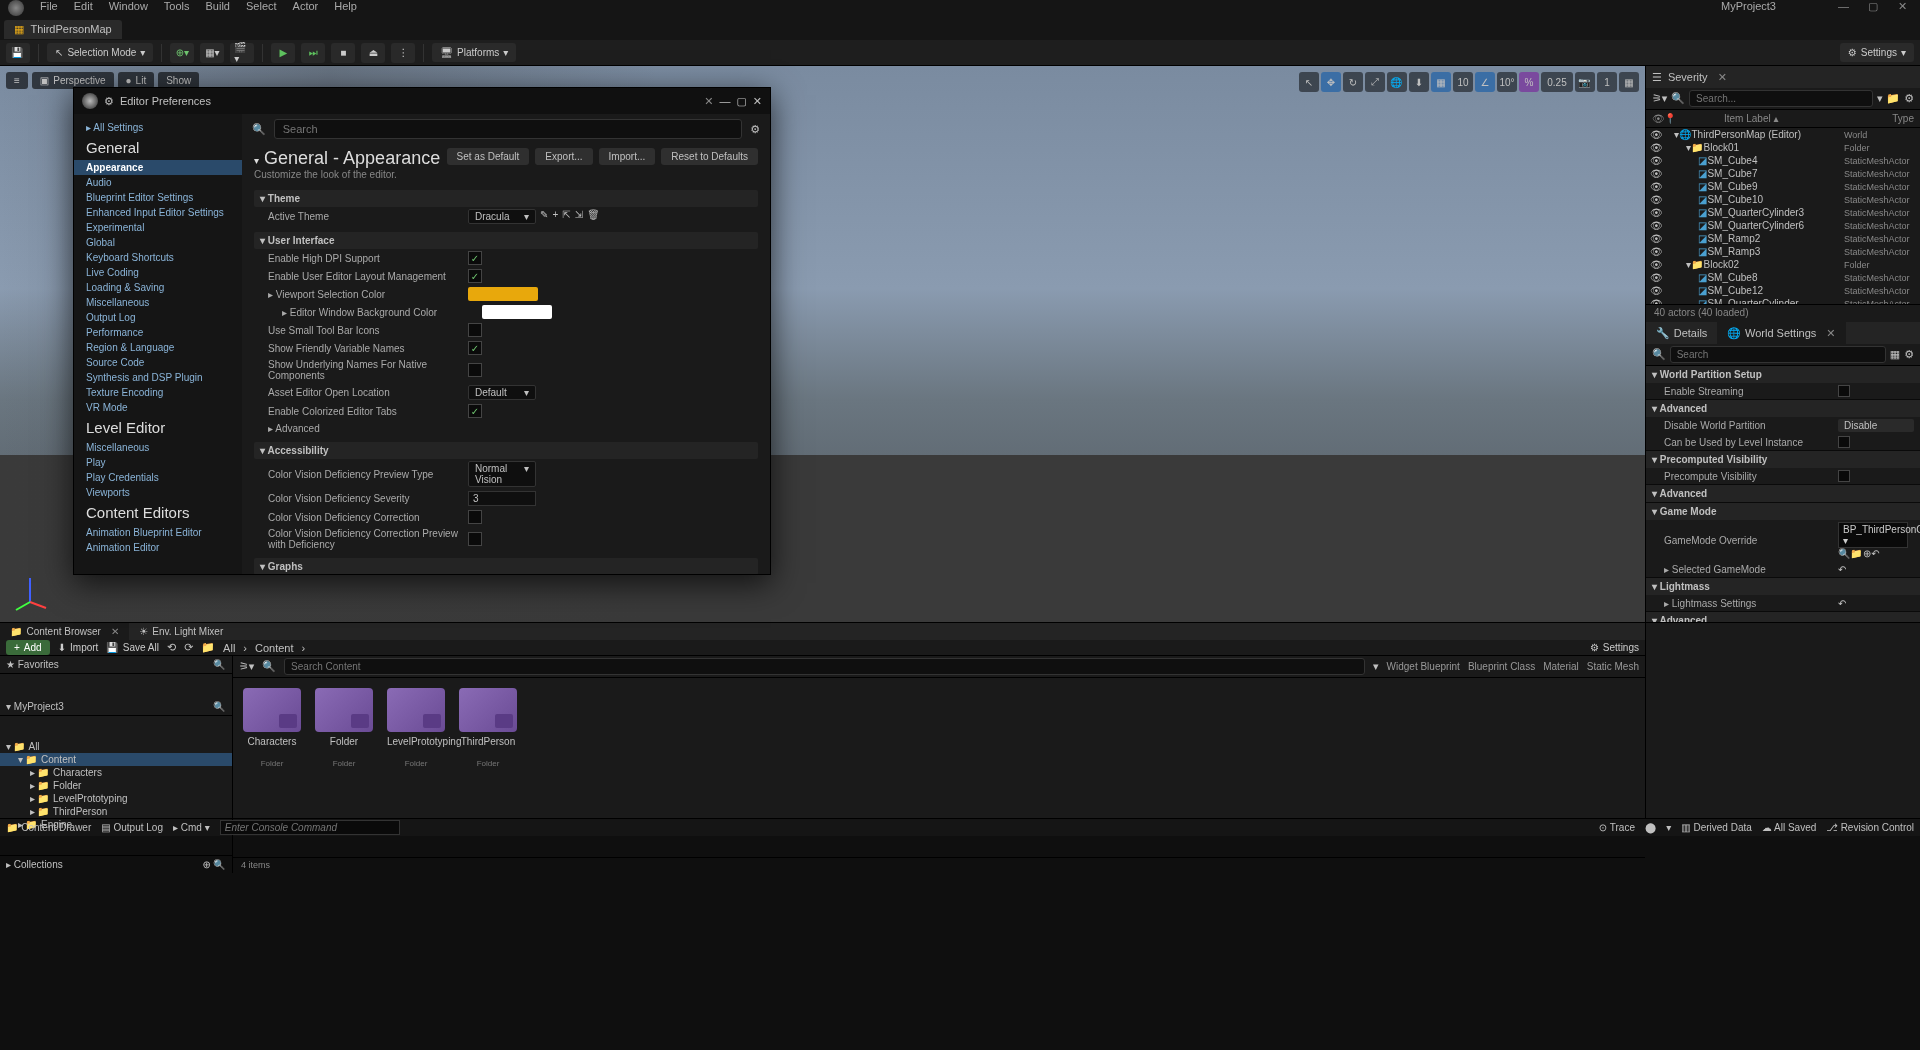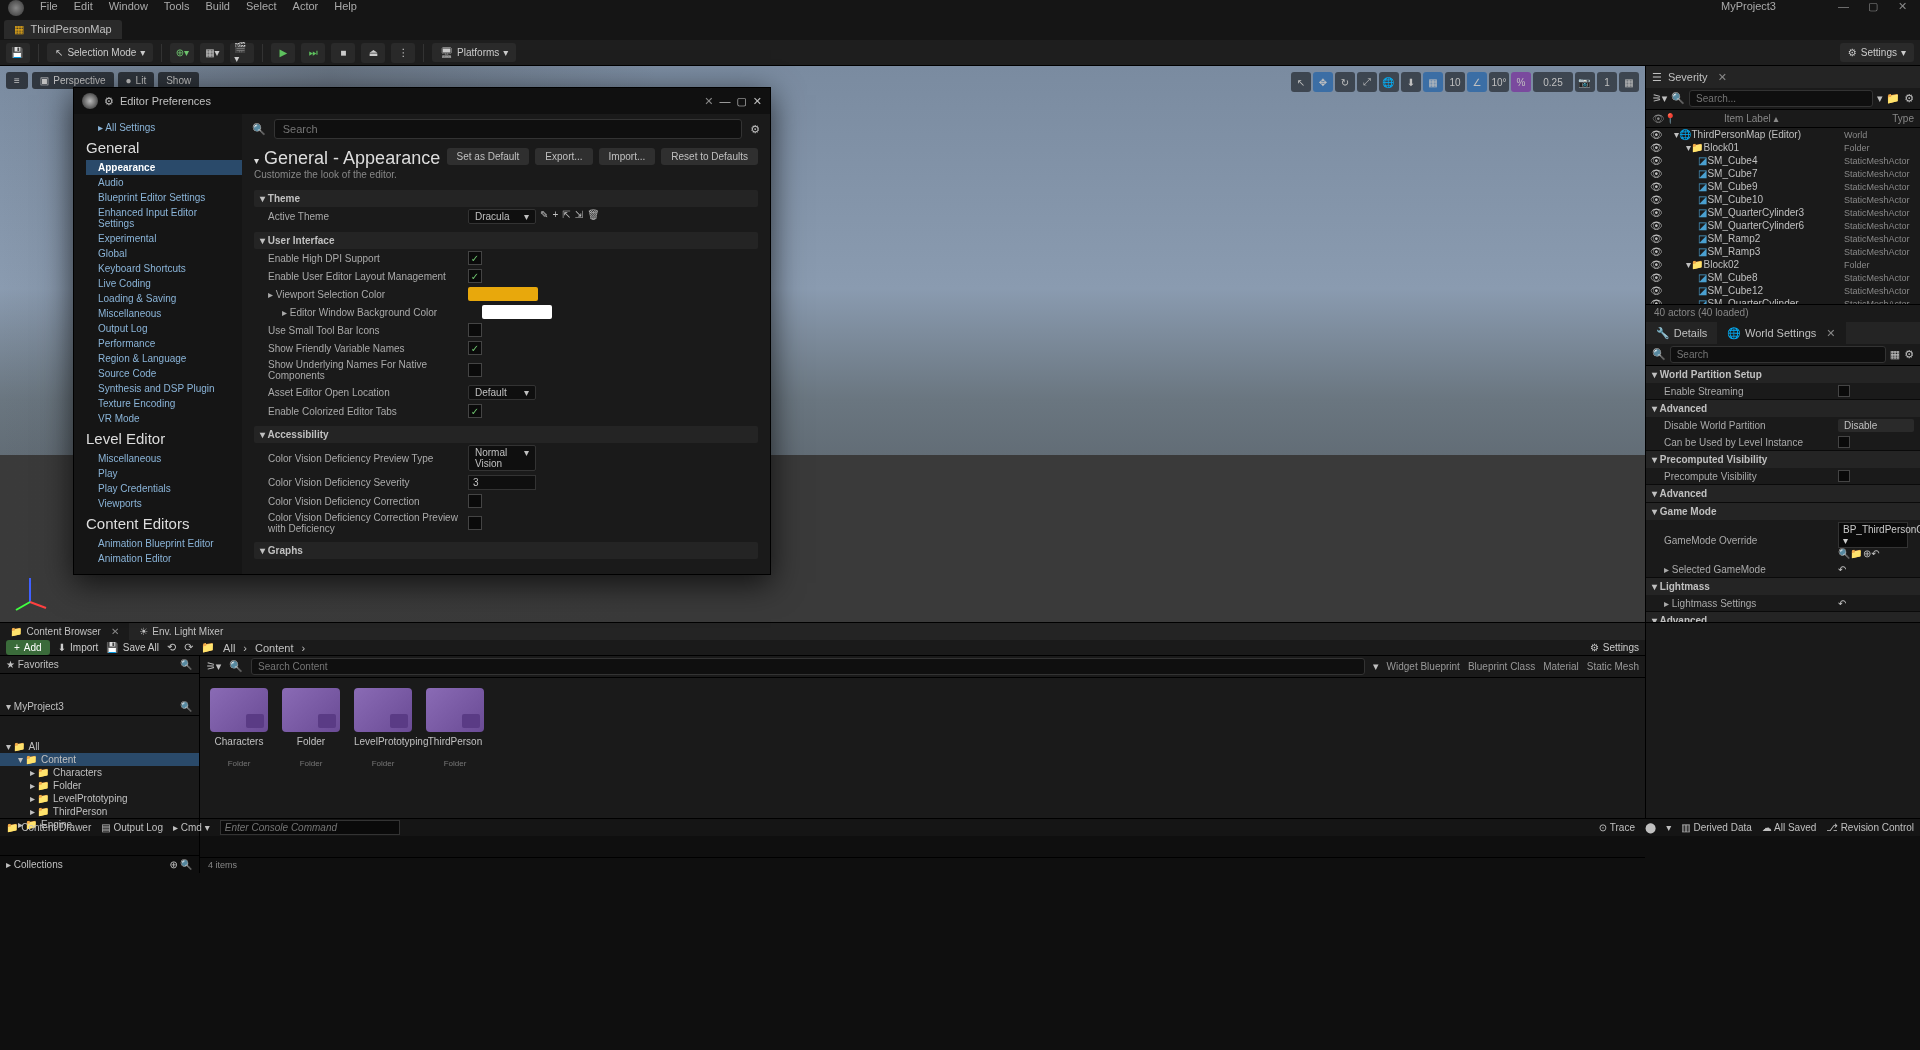--- a/index.html
+++ b/index.html
@@ -76,21 +76,21 @@
 .rightcol { display: flex; flex-direction: column; width: 275px; }
 
 
 .prefs { position: absolute; left: 73px; top: 87px; width: 698px; height: 488px; background: #1a1a1a; border: 1px solid #000; box-shadow: 0 8px 30px rgba(0,0,0,0.7); display: flex; flex-direction: column; }
 .prefs-title { height: 26px; background: #101010; display: flex; align-items: center; padding: 0 8px; gap: 6px; }
 .prefs-title .ulogo { width: 16px; height: 16px; border-radius: 50%; background: radial-gradient(circle,#bbb,#222); }
 .prefs-title .txt { flex: 1; }
 .prefs-body { flex: 1; display: flex; overflow: hidden; }
 .prefs-side { width: 168px; background: #151515; overflow-y: auto; padding: 6px 0; }
 .prefs-cat { padding: 4px 12px; font-size: 15px; font-weight: 300; color: #ddd; }
-.prefs-link { padding: 2px 12px; font-size: 10px; color: #8ab4d8; cursor: pointer; margin-left: 12px; }
+.prefs-link { padding: 2px 12px; font-size: 10px; color: #8ab4d8; cursor: pointer; }
 .prefs-link.sel { color: #fff; background: #2a4a6a; font-weight: bold; }
 .prefs-main { flex: 1; display: flex; flex-direction: column; overflow: hidden; }
 .prefs-search { height: 30px; display: flex; align-items: center; padding: 0 10px; gap: 8px; }
 .prefs-search input { flex: 1; background: #0f0f0f; border: 1px solid #333; padding: 3px 8px; color: #ccc; border-radius: 3px; font-size: 11px; }
 .prefs-head { padding: 4px 12px; }
 .prefs-head h2 { font-size: 18px; font-weight: 400; color: #ddd; }
 .prefs-head .sub { font-size: 10px; color: #888; }
 .prefs-btns { float: right; display: flex; gap: 6px; }
 .prefs-btns .b { background: #2f2f2f; padding: 3px 10px; border-radius: 3px; font-size: 10px; }
 .prefs-content { flex: 1; overflow-y: auto; padding: 0 12px 12px; }
@@ -106,21 +106,21 @@
 
 
 .content-area { height: 196px; background: #1a1a1a; border-top: 1px solid #000; display: flex; flex-direction: column; }
 .cb-tabs { height: 20px; display: flex; background: #242424; }
 .cb-tab { padding: 3px 10px; font-size: 10px; display: flex; gap: 4px; }
 .cb-tab.active { background: #1a1a1a; }
 .cb-toolbar { height: 22px; display: flex; align-items: center; padding: 0 6px; gap: 8px; border-bottom: 1px solid #000; }
 .cb-btn { display: flex; align-items: center; gap: 4px; font-size: 10px; color: #ccc; }
 .cb-btn.add { background: #3a6b3a; padding: 2px 8px; border-radius: 3px; color: #fff; }
 .cb-body { flex: 1; display: flex; }
-.cb-tree { width: 200px; border-right: 1px solid #000; display: flex; flex-direction: column; gap: 24px; }
+.cb-tree { width: 233px; border-right: 1px solid #000; display: flex; flex-direction: column; gap: 24px; }
 .cb-tree-h { padding: 3px 6px; font-size: 10px; display: flex; justify-content: space-between; border-bottom: 1px solid #000; }
 .cb-tree-list { flex: 1; overflow: auto; font-size: 10px; }
 .cb-trow { padding: 1px 4px; display: flex; align-items: center; gap: 2px; }
 .cb-trow.sel { background: #2a4a6a; }
 .cb-main { flex: 1; display: flex; flex-direction: column; }
 .cb-filter { height: 22px; display: flex; align-items: center; padding: 0 6px; gap: 8px; border-bottom: 1px solid #000; }
 .cb-chip { color: #999; font-size: 10px; }
 .cb-grid { flex: 1; display: flex; gap: 14px; padding: 10px; align-items: flex-start; }
 .cb-item { width: 58px; text-align: center; }
 .cb-thumb { width: 58px; height: 44px; background: linear-gradient(135deg,#8a6bb5,#6a4b95); border-radius: 4px; position:relative; }
@@ -217,21 +217,21 @@
       <div class="vp-ric blue">✥</div>
       <div class="vp-ric">↻</div>
       <div class="vp-ric">⤢</div>
       <div class="vp-ric">🌐</div>
       <div class="vp-ric">⬇</div>
       <div class="vp-ric blue">▦</div>
       <div class="vp-ric">10</div>
       <div class="vp-ric blue">∠</div>
       <div class="vp-ric">10°</div>
       <div class="vp-ric purple">%</div>
-      <div class="vp-ric" style="width:40px">0.25</div>
+      <div class="vp-ric" style="width:32px">0.25</div>
       <div class="vp-ric">📷</div>
       <div class="vp-ric">1</div>
       <div class="vp-ric">▦</div>
     </div>
     <svg class="gizmo" viewBox="0 0 40 40">
       <line x1="20" y1="30" x2="20" y2="6" stroke="#4060ff" stroke-width="2"></line>
       <line x1="20" y1="30" x2="36" y2="36" stroke="#ff4040" stroke-width="2"></line>
       <line x1="20" y1="30" x2="6" y2="38" stroke="#40ff40" stroke-width="2"></line>
     </svg>
   </div>
@@ -717,20 +717,24 @@
                   <span>▾</span>
                 </div>
               </span>
             </div>
             <div class="p-row">
               <span class="k">Enable Colorized Editor Tabs</span>
               <span class="v">
                 <div class="p-chk">✓</div>
               </span>
             </div>
+            <div class="p-row">
+              <span class="k">▸ Advanced</span>
+              <span class="v"></span>
+            </div>
           </div>
           <div class="p-sec">
             <div class="p-sec-h">▾ Accessibility</div>
             <div class="p-row">
               <span class="k">Color Vision Deficiency Preview Type</span>
               <span class="v">
                 <div class="p-sel">
                   <span>Normal Vision</span>
                   <span>▾</span>
                 </div>

